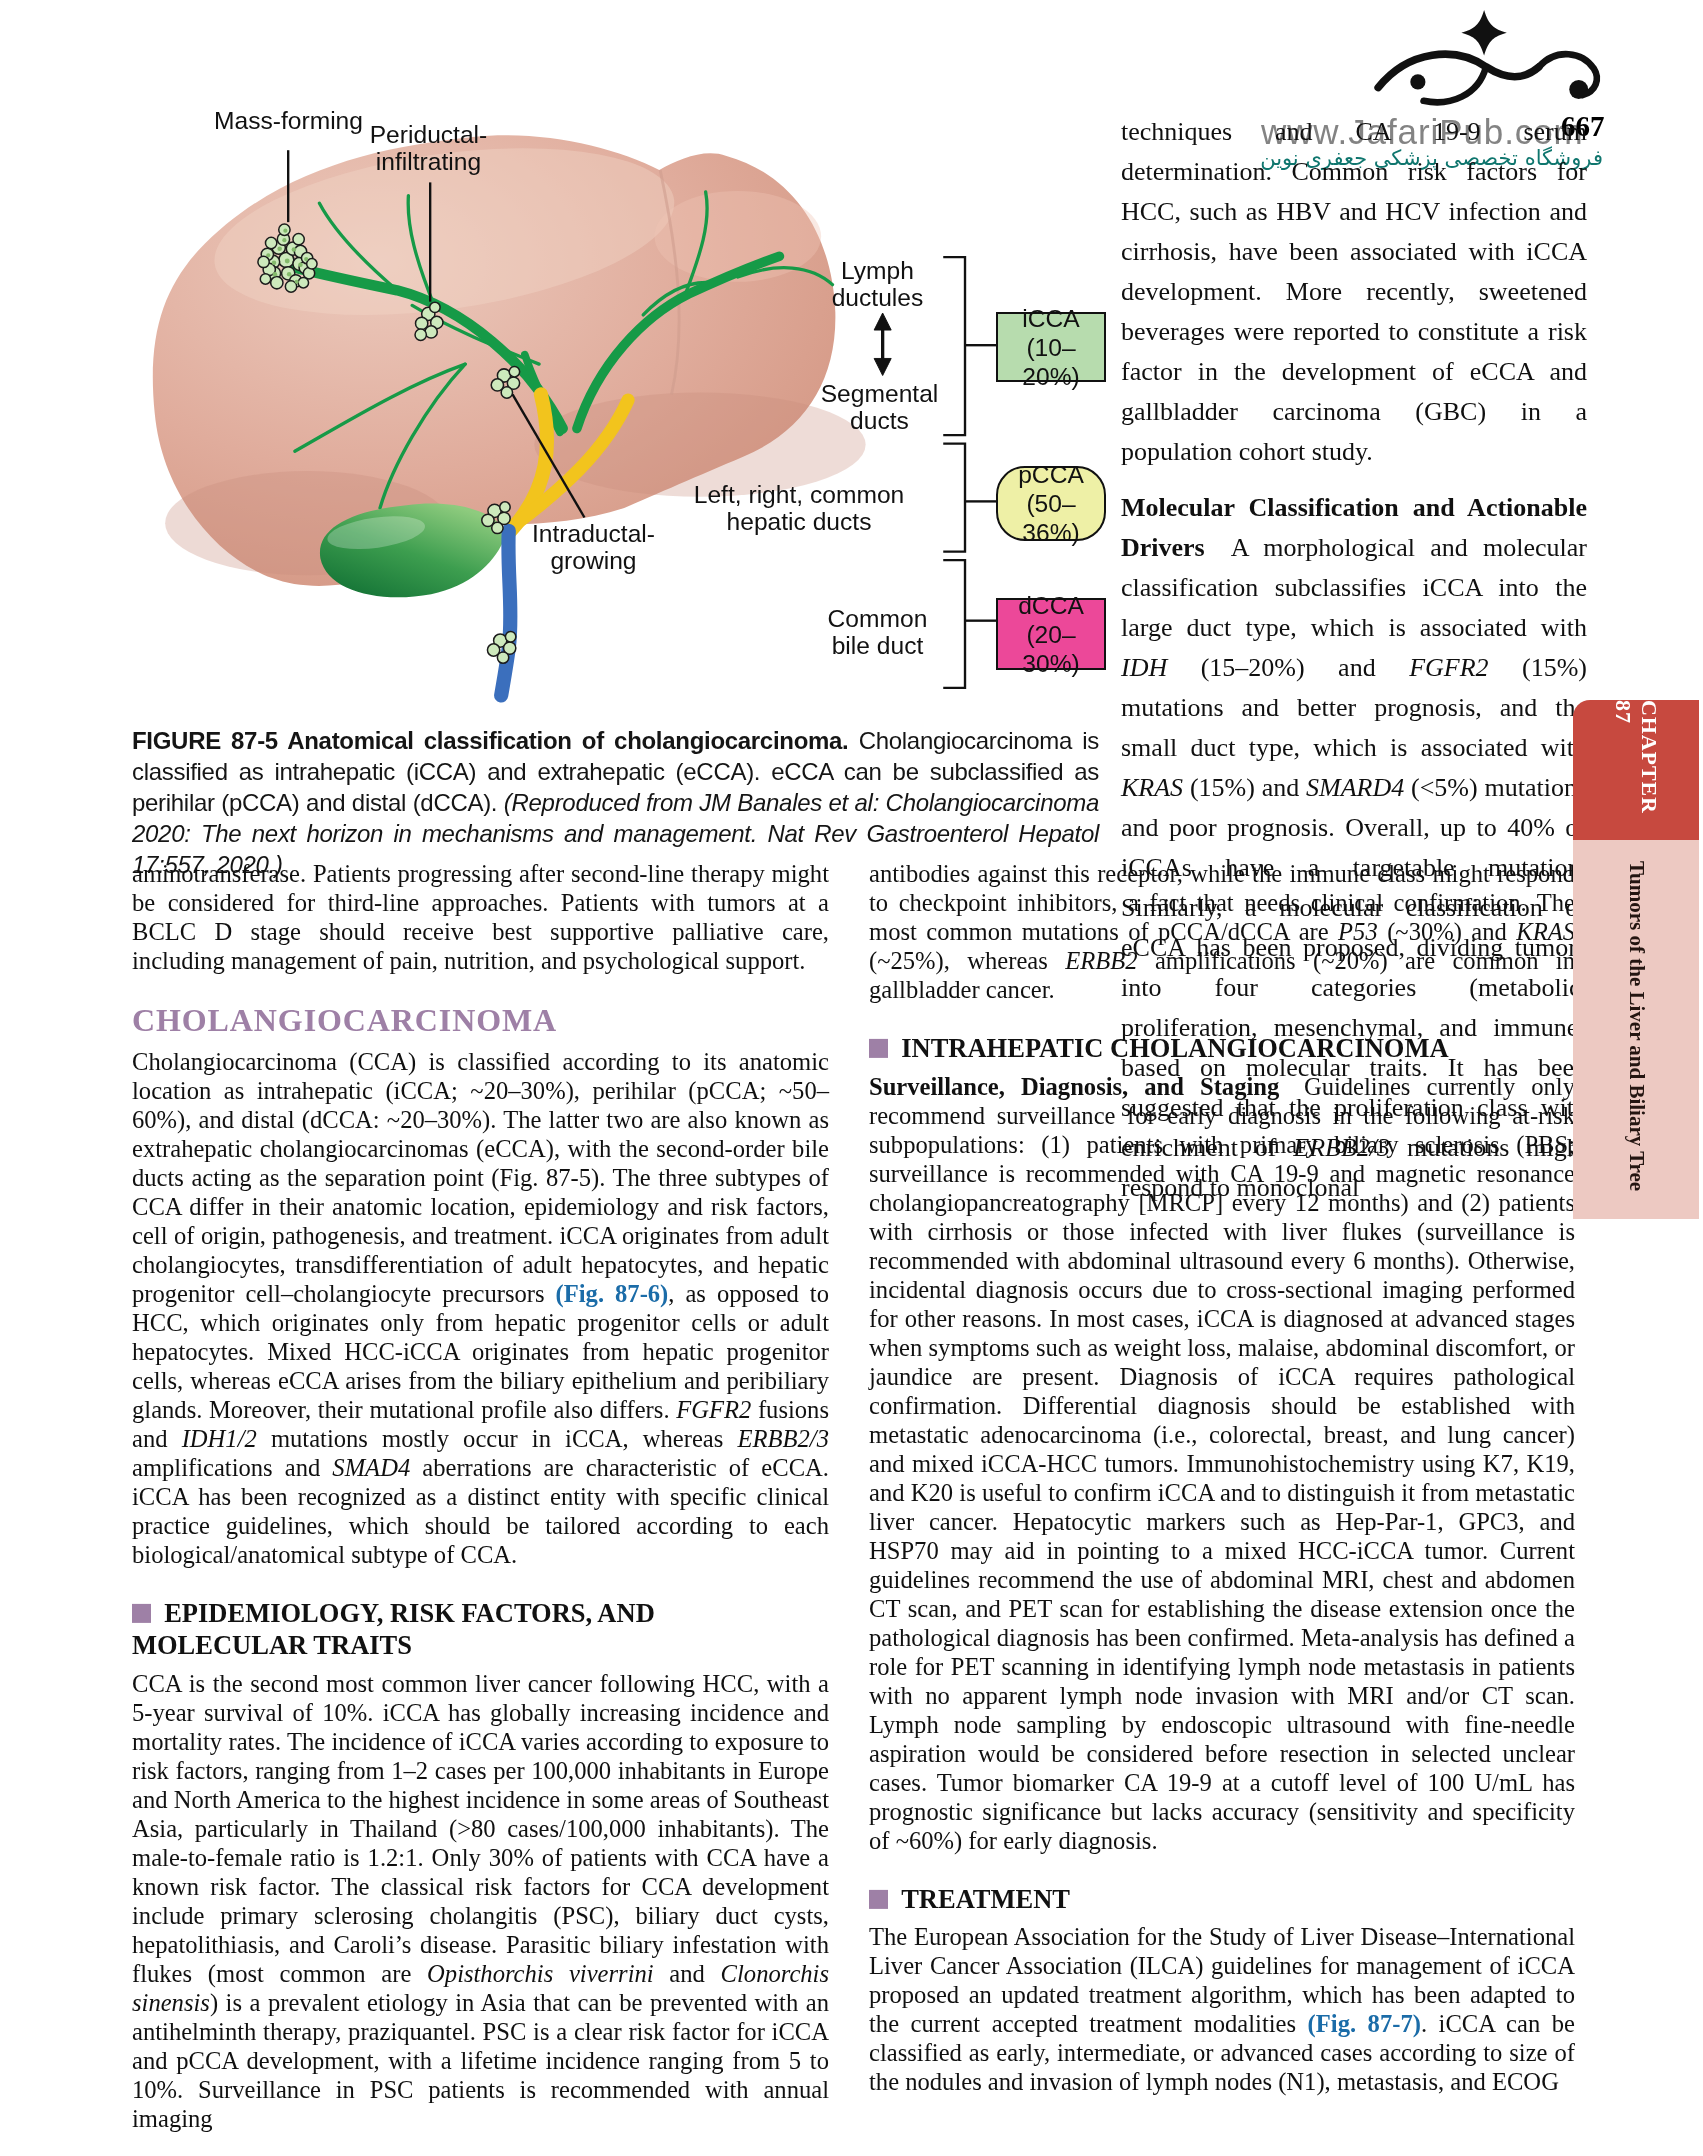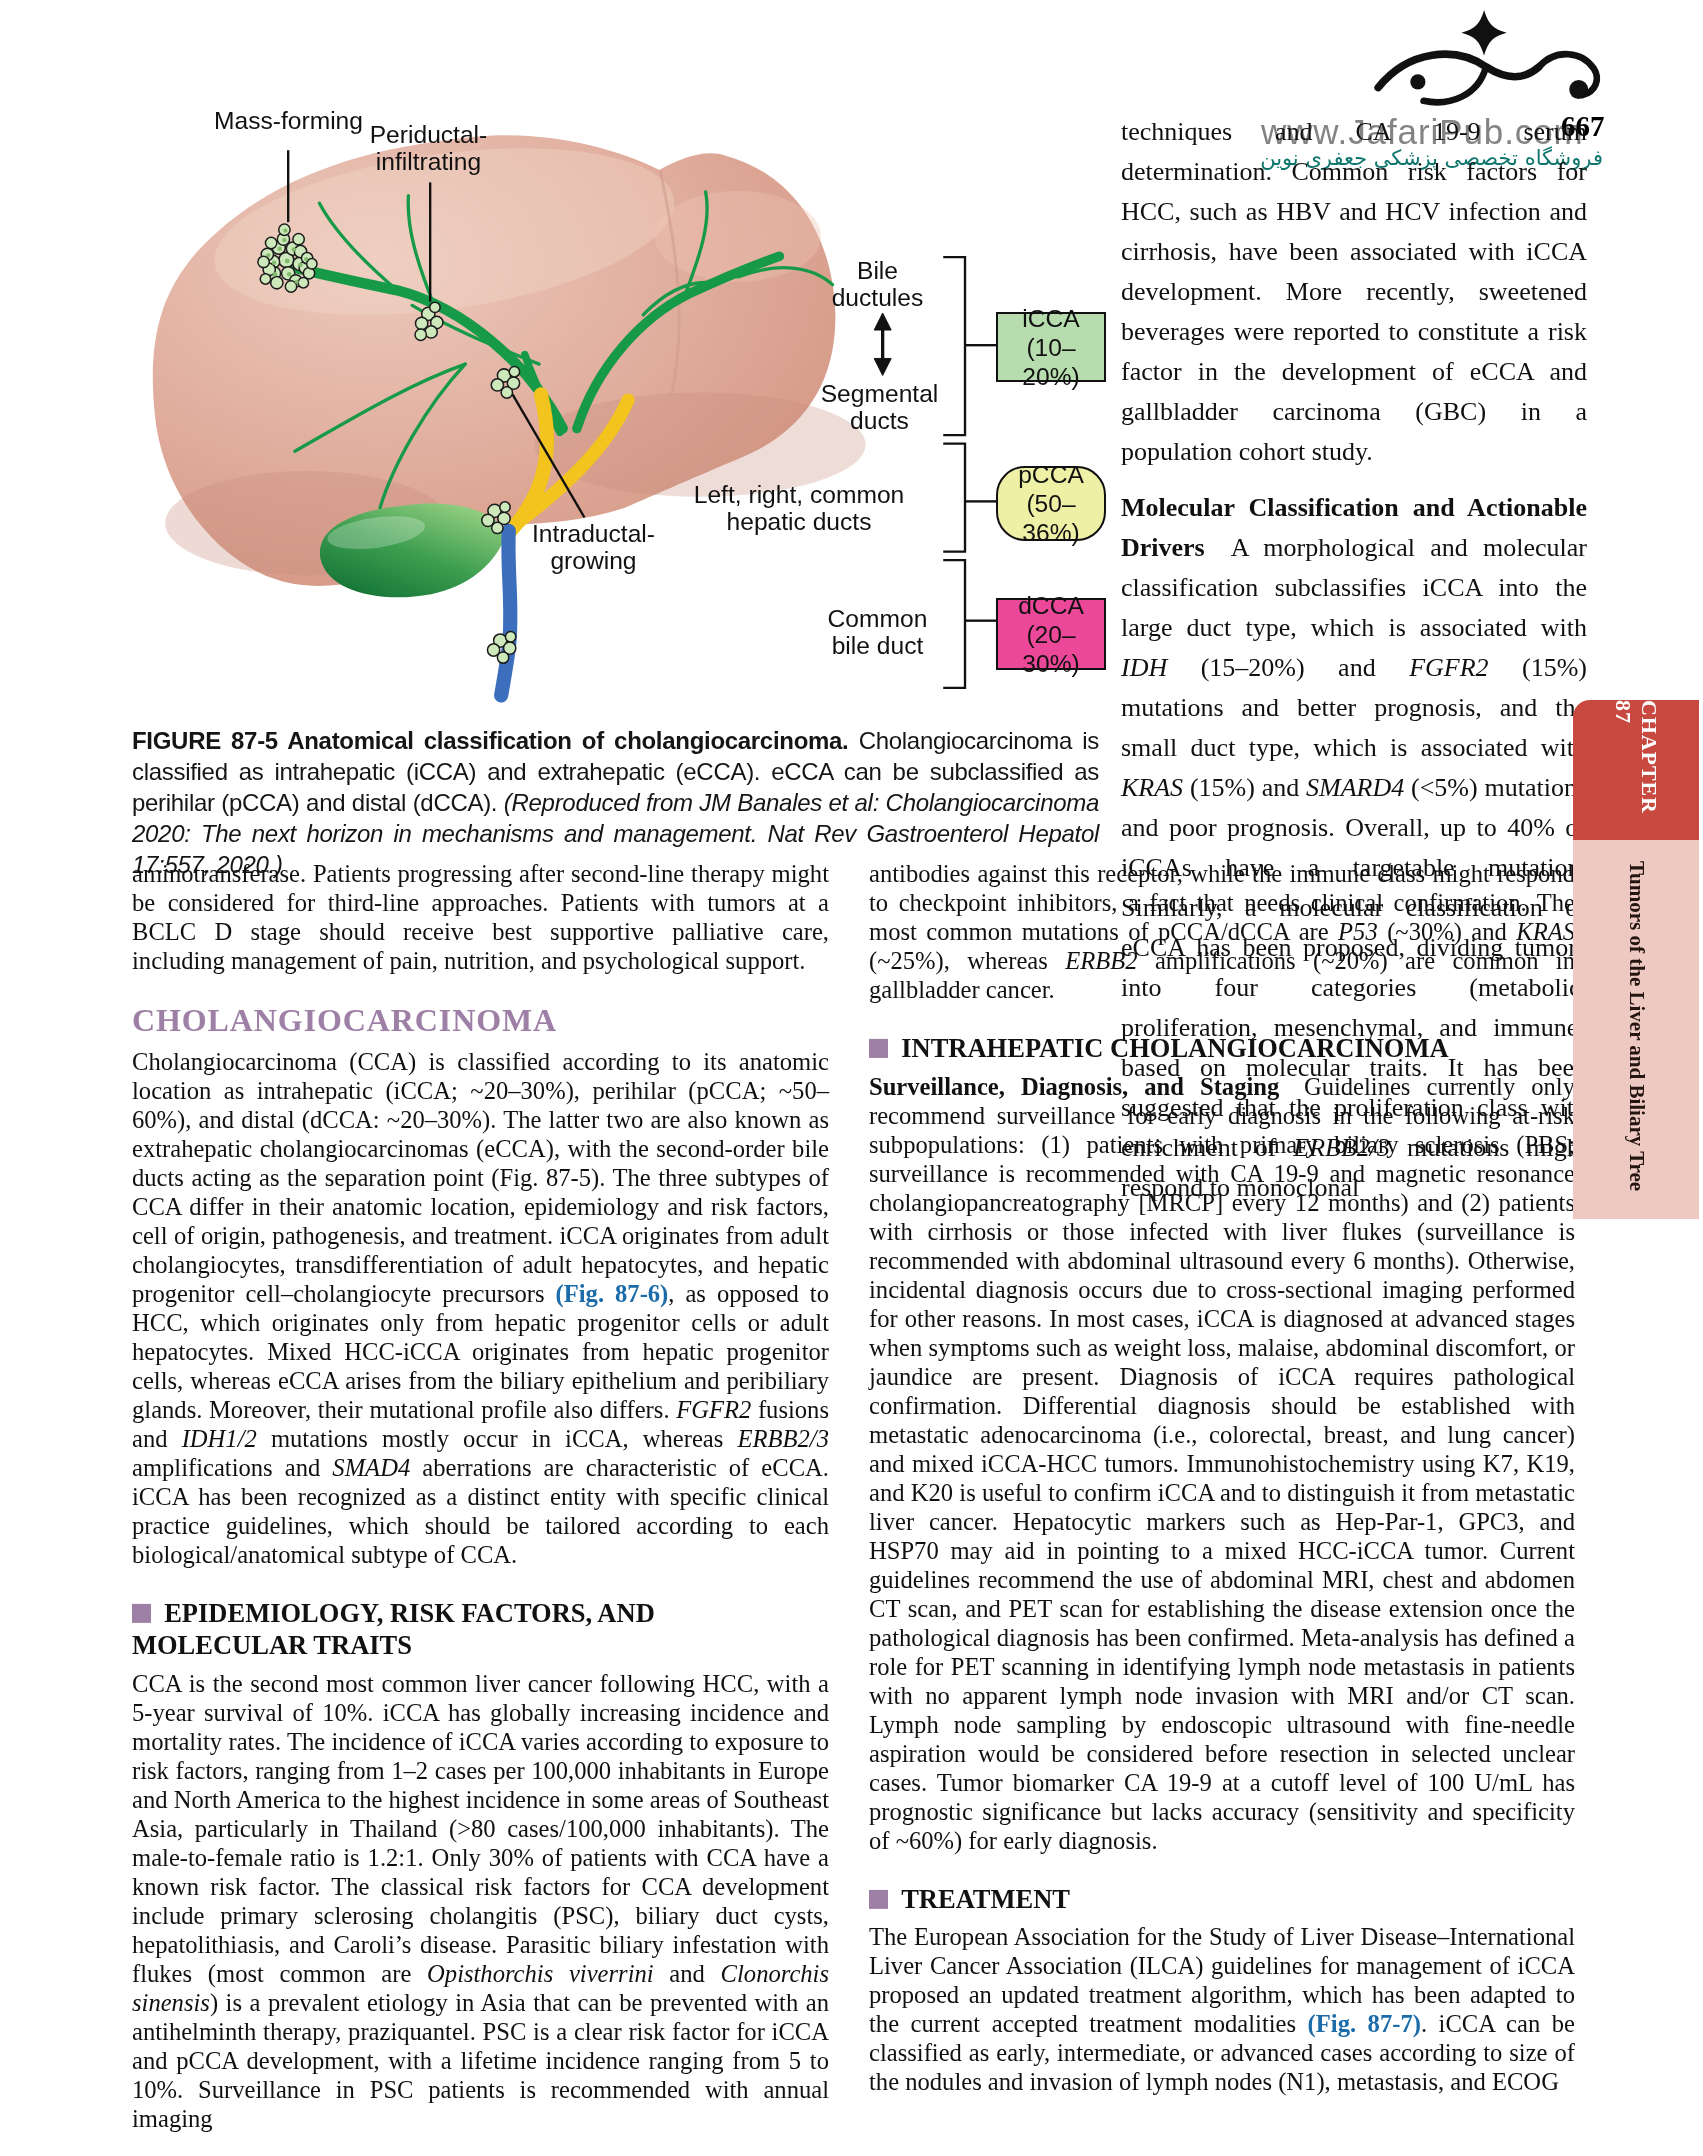--- a/index.html
+++ b/index.html
@@ -230,21 +230,21 @@
         <line x1="880" y1="445" x2="913" y2="445"></line>
         <line x1="880" y1="571" x2="913" y2="571"></line>
       </g>
     </svg>
 
     <div class="fig-label" style="left:62px;top:28px;width:189px;">Mass-forming</div>
     <div class="fig-label" style="left:202px;top:42px;width:189px;">Periductal-
 infiltrating</div>
     <div class="fig-label" style="left:367px;top:441px;width:189px;">Intraductal-
 growing</div>
-    <div class="fig-label" style="left:651px;top:178px;width:189px;">Bile
+    <div class="fig-label" style="left:651px;top:178px;width:189px;">Lymph
 ductules</div>
     <div class="fig-label" style="left:653px;top:301px;width:189px;">Segmental
 ducts</div>
     <div class="fig-label" style="left:525px;top:402px;width:284px;">Left, right, common
 hepatic ducts</div>
     <div class="fig-label" style="left:651px;top:526px;width:189px;">Common
 bile duct</div>
 
     <div class="fig-box box-icca">
       <span>iCCA</span>

